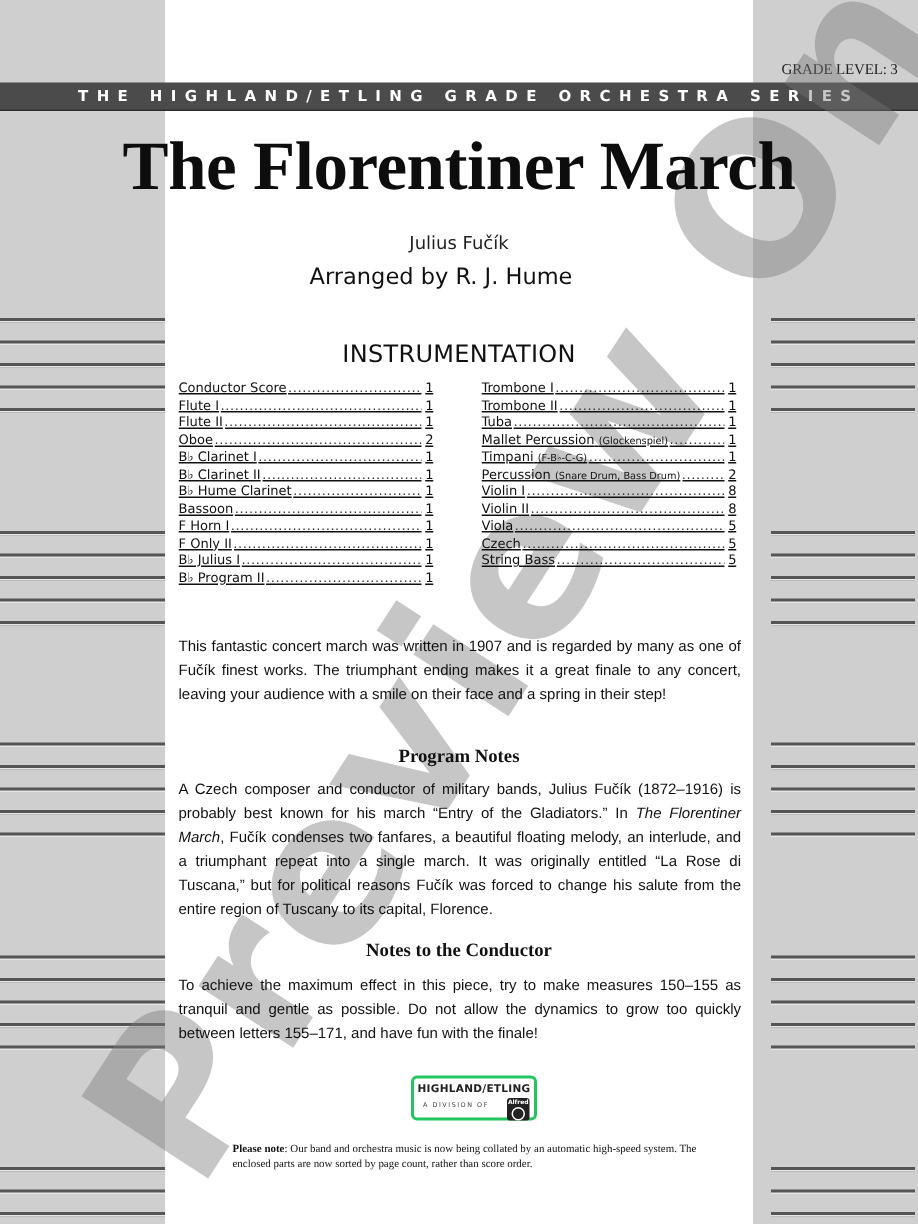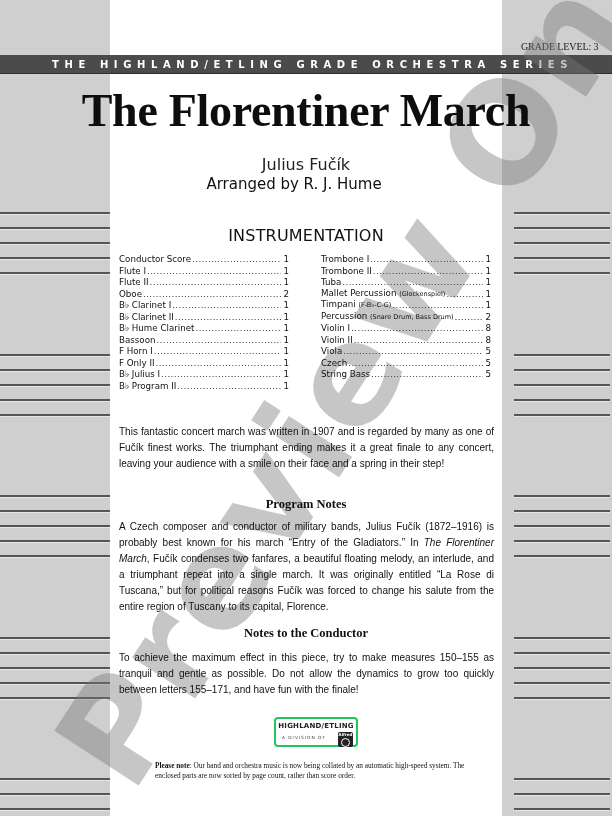--- a/index.html
+++ b/index.html
@@ -34,40 +34,40 @@
       text-align: left; padding-left: 52px; box-sizing: border-box;
       white-space: nowrap;
     }
     .title {
       position: absolute; top: 84px; left: 0; width: 612px; text-align: center;
       font-family: "Liberation Serif", serif; font-weight: bold; font-size: 46px;
       letter-spacing: -0.3px; color: #0d0d0d; z-index: 2;
     }
     .composer {
       position: absolute; top: 155px; left: 0; width: 612px; text-align: center;
-      font-family: "DejaVu Sans", sans-serif; font-size: 16px; color: #222; z-index: 2;
+      font-family: "DejaVu Sans", sans-serif; font-size: 12px; color: #222; z-index: 2;
     }
     .arranger {
       position: absolute; top: 175px; left: 0; width: 588px; text-align: center;
       font-family: "DejaVu Sans", sans-serif; font-size: 15px; color: #111; z-index: 2;
     }
     .instr-heading {
       position: absolute; top: 226px; left: 0; width: 612px; text-align: center;
       font-family: "DejaVu Sans", sans-serif; font-size: 16px; color: #111;
       letter-spacing: 0.2px; z-index: 2;
     }
     .instr-col {
       position: absolute; top: 254px; width: 170px;
       font-family: "DejaVu Sans", sans-serif; font-size: 8.7px; color: #111; z-index: 2;
     }
     .instr-col.left { left: 119px; }
     .instr-col.right { left: 321px; }
     .instr-row {
-      display: flex; align-items: flex-end; height: 11.5px; line-height: 11.5px;
-      white-space: nowrap; overflow: hidden;
+      display: flex; align-items: flex-start; height: 11.5px; line-height: 11.5px;
+      white-space: nowrap; overflow: hidden; text-decoration: underline;
     }
     .instr-name { flex: 0 0 auto; }
     .instr-name small { font-size: 6.5px; }
     .instr-dots {
       flex: 1 1 auto; overflow: hidden; color: #333; letter-spacing: 0.4px;
       margin: 0 1px;
     }
     .instr-dots::before {
       content: "........................................................................................................";
     }

